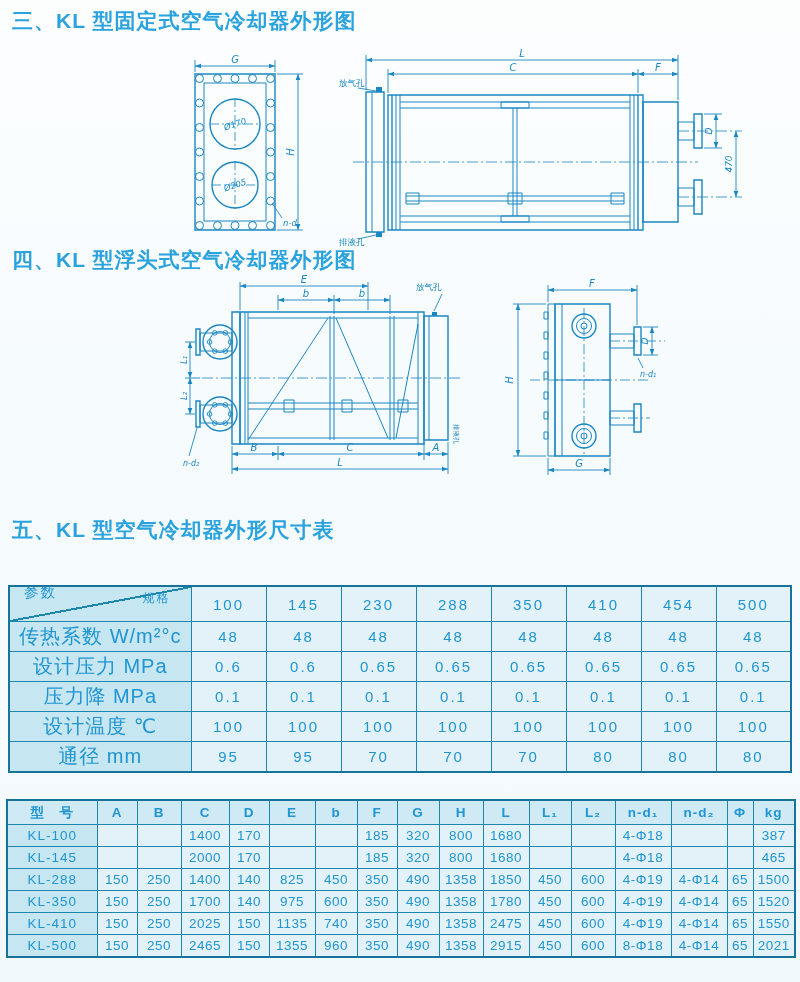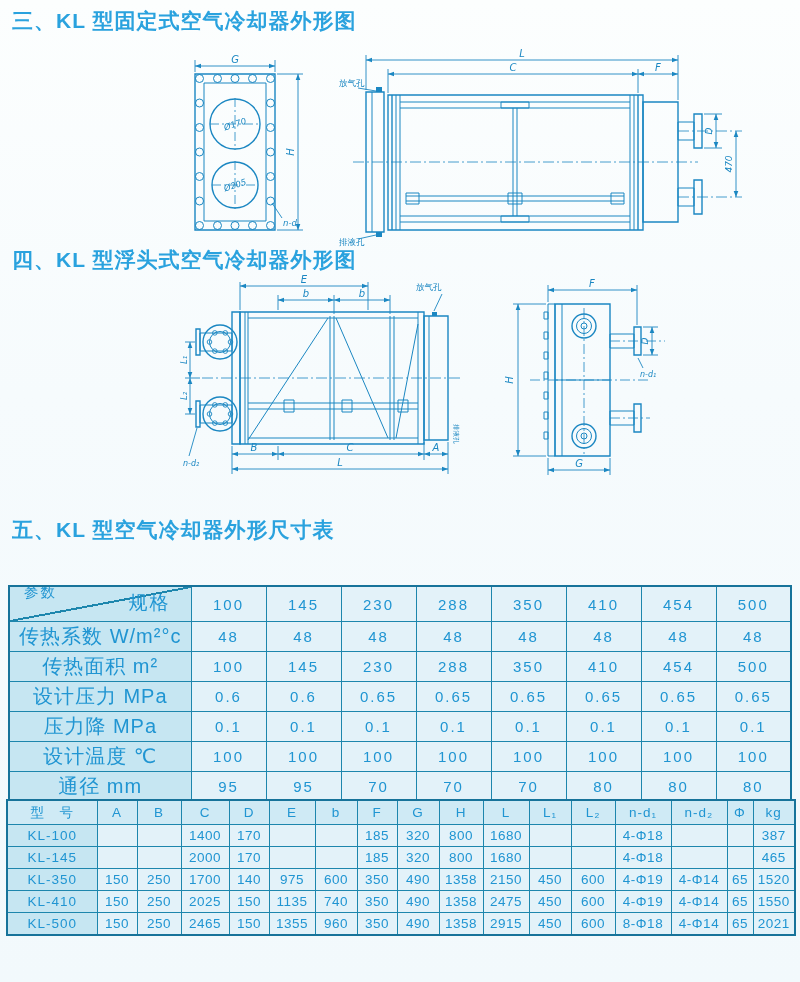--- a/index.html
+++ b/index.html
@@ -27,26 +27,26 @@
   #t1{width:784px;font-size:15px;}
   #t1 td{height:26px;background:#e3f2f9;letter-spacing:2px;}
   #t1 th{height:32px;background:#e3f2f9;font-weight:normal;letter-spacing:2px;}
   #t1 td.lbl{background:#c6e6f2;letter-spacing:1px;font-size:20px;}
   #t1 th.corner{
     background-color:#c6e6f2;position:relative;padding:0;
     background-image:linear-gradient(to bottom right,
       transparent calc(50% - 1px),#1d86ad calc(50% - 1px),
       #1d86ad calc(50% + 1px),transparent calc(50% + 1px));
   }
-  .corner-top{position:absolute;top:3px;right:20px;font-size:19px;letter-spacing:2px;}
+  .corner-top{position:absolute;top:3px;right:20px;font-size:12px;letter-spacing:2px;}
   .corner-bot{position:absolute;bottom:19px;left:14px;font-size:14.5px;letter-spacing:2px;}
 
   
   #t2{width:788px;font-size:13.5px;}
-  #t2 th{height:21px;background:#cfeaf5;font-weight:normal;letter-spacing:1px;margin-left:12px;}
+  #t2 th{height:21px;background:#cfeaf5;font-weight:bold;letter-spacing:1px;margin-left:12px;}
   #t2 td{height:19px;background:#e3f2f9;letter-spacing:0.5px;}
   #t2 td.model{background:#c6e6f2;letter-spacing:1px;}
 </style>
 </head>
 <body>
 
 <div class="page">
 
   <div class="sec-title" style="top:7px;">三、KL 型固定式空气冷却器外形图</div>
 
@@ -364,31 +364,20 @@
           <tr>
             <td class="lbl">传热系数 W/m²°c</td>
             <td>48</td>
             <td>48</td>
             <td>48</td>
             <td>48</td>
             <td>48</td>
             <td>48</td>
             <td>48</td>
             <td>48</td>
-          </tr>
-          <tr>
-            <td class="lbl">传热面积 m²</td>
-            <td>100</td>
-            <td>145</td>
-            <td>230</td>
-            <td>288</td>
-            <td>350</td>
-            <td>410</td>
-            <td>454</td>
-            <td>500</td>
           </tr>
           <tr>
             <td class="lbl">设计压力 MPa</td>
             <td>0.6</td>
             <td>0.6</td>
             <td>0.65</td>
             <td>0.65</td>
             <td>0.65</td>
             <td>0.65</td>
             <td>0.65</td>
@@ -506,31 +495,50 @@
             <td>800</td>
             <td>1680</td>
             <td></td>
             <td></td>
             <td>4-Φ18</td>
             <td></td>
             <td></td>
             <td>465</td>
           </tr>
           <tr>
+            <td class="model">KL-288</td>
+            <td>150</td>
+            <td>250</td>
+            <td>1400</td>
+            <td>140</td>
+            <td>825</td>
+            <td>450</td>
+            <td>350</td>
+            <td>490</td>
+            <td>1358</td>
+            <td>1850</td>
+            <td>450</td>
+            <td>600</td>
+            <td>4-Φ19</td>
+            <td>4-Φ14</td>
+            <td>65</td>
+            <td>1500</td>
+          </tr>
+          <tr>
             <td class="model">KL-350</td>
             <td>150</td>
             <td>250</td>
             <td>1700</td>
             <td>140</td>
             <td>975</td>
             <td>600</td>
             <td>350</td>
             <td>490</td>
             <td>1358</td>
-            <td>2150</td>
+            <td>1780</td>
             <td>450</td>
             <td>600</td>
             <td>4-Φ19</td>
             <td>4-Φ14</td>
             <td>65</td>
             <td>1520</td>
           </tr>
           <tr>
             <td class="model">KL-410</td>
             <td>150</td>

